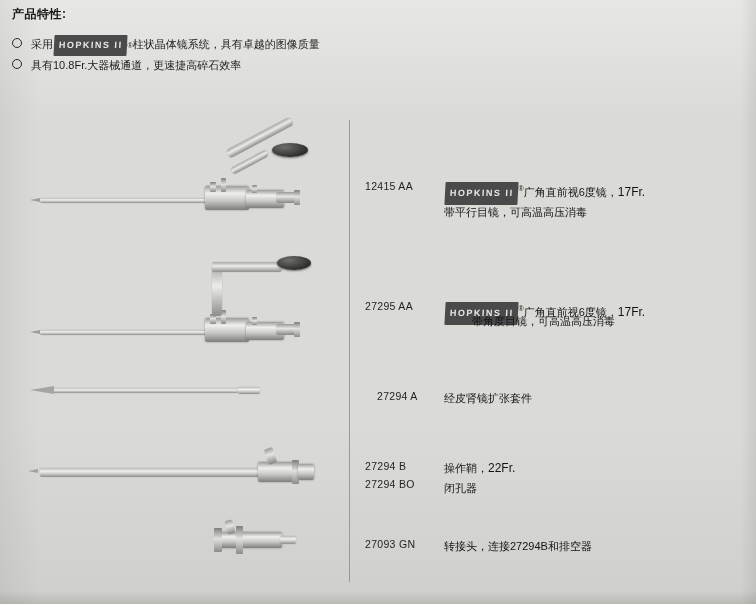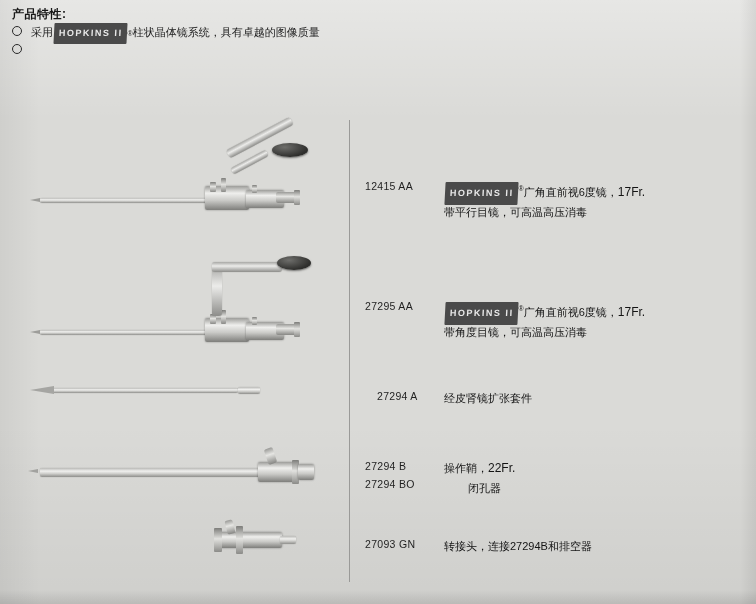--- a/index.html
+++ b/index.html
@@ -43,20 +43,21 @@
     position: absolute;
     left: 12px;
     top: 6px;
     width: 420px;
   }
   .features-title {
     font-size: 12px;
     font-weight: bold;
     letter-spacing: 0.5px;
     color: #161616;
+    margin-bottom: 12px;
   }
   .feature-row {
     display: flex;
     align-items: baseline;
     font-size: 11px;
     line-height: 19px;
     color: #1c1c1c;
     white-space: nowrap;
     text-align: right;
   }
@@ -185,20 +186,21 @@
       <span class="bullet-ring"></span>
       <span>采用</span>
       <span class="hopkins-badge">HOPKINS II</span>
       <span class="sup">®</span>
       <span>柱状晶体镜系统，具有卓越的图像质量</span>
     </div>
 
 
     <div class="feature-row">
       <span class="bullet-ring"></span>
+      <span>具有10.8Fr.大器械通道，更速捷高碎石效率</span>
     </div>
   </div>
 
   <div class="divider"></div>
 
   <div class="art" style="left:0;top:140px;width:340px;height:100px;">
 
     <div class="shaft" style="left:40px; top:58px; width:200px; height:5px;"></div>
     <div class="tip-left" style="left:30px; top:58px;"></div>
 
@@ -242,21 +244,21 @@
     <div class="ring" style="left:252px; top:67px; width:5px; height:8px;"></div>
     <div class="stopcock" style="left:276px; top:74px; width:20px; height:11px;"></div>
     <div class="ring" style="left:294px; top:72px; width:6px; height:15px;"></div>
   </div>
 
   <div class="row" style="top:300px;">
     <div class="code" style="top:0;">27295 AA</div>
     <div class="desc" style="top:-2px;">
       <span class="hopkins-badge">HOPKINS II</span><span class="sup">®</span><span>广角直前视6度镜，</span><span class="small">17Fr.</span>
     </div>
-    <div class="desc" style="top:22px;">
+    <div class="desc" style="top:11px;margin-left:28px;">
       <span>带角度目镜，可高温高压消毒</span>
     </div>
   </div>
 
   <div class="art" style="left:0;top:370px;width:340px;height:40px;">
     <div class="shaft" style="left:52px; top:18px; width:186px; height:5px;"></div>
     <div class="cone" style="left:30px; top:16px; border-top:4px solid transparent; border-bottom:4px solid transparent; border-right:24px solid #a5a5a2;"></div>
     <div class="shaft" style="left:238px; top:17px; width:22px; height:7px;"></div>
   </div>
 
@@ -275,21 +277,21 @@
     <div class="ring" style="left:292px; top:20px; width:7px; height:24px;"></div>
     <div class="body-block" style="left:298px; top:24px; width:16px; height:16px;"></div>
   </div>
 
   <div class="row" style="top:460px;">
     <div class="code" style="top:0;">27294 B</div>
     <div class="code" style="top:18px;">27294 BO</div>
     <div class="desc" style="top:-2px;">
       <span>操作鞘，</span><span class="small">22Fr.</span>
     </div>
-    <div class="desc" style="top:18px;margin-left:24px;">
+    <div class="desc" style="top:18px;">
       <span>闭孔器</span>
     </div>
   </div>
 
   <div class="art" style="left:0;top:510px;width:340px;height:50px;">
     <div class="body-block" style="left:216px; top:22px; width:66px; height:16px;"></div>
     <div class="ring" style="left:214px; top:18px; width:8px; height:24px;"></div>
     <div class="ring" style="left:236px; top:16px; width:7px; height:28px;"></div>
     <div class="stopcock" style="left:226px; top:10px; width:8px; height:14px; transform:rotate(-14deg);"></div>
     <div class="shaft" style="left:280px; top:26px; width:16px; height:8px;"></div>

